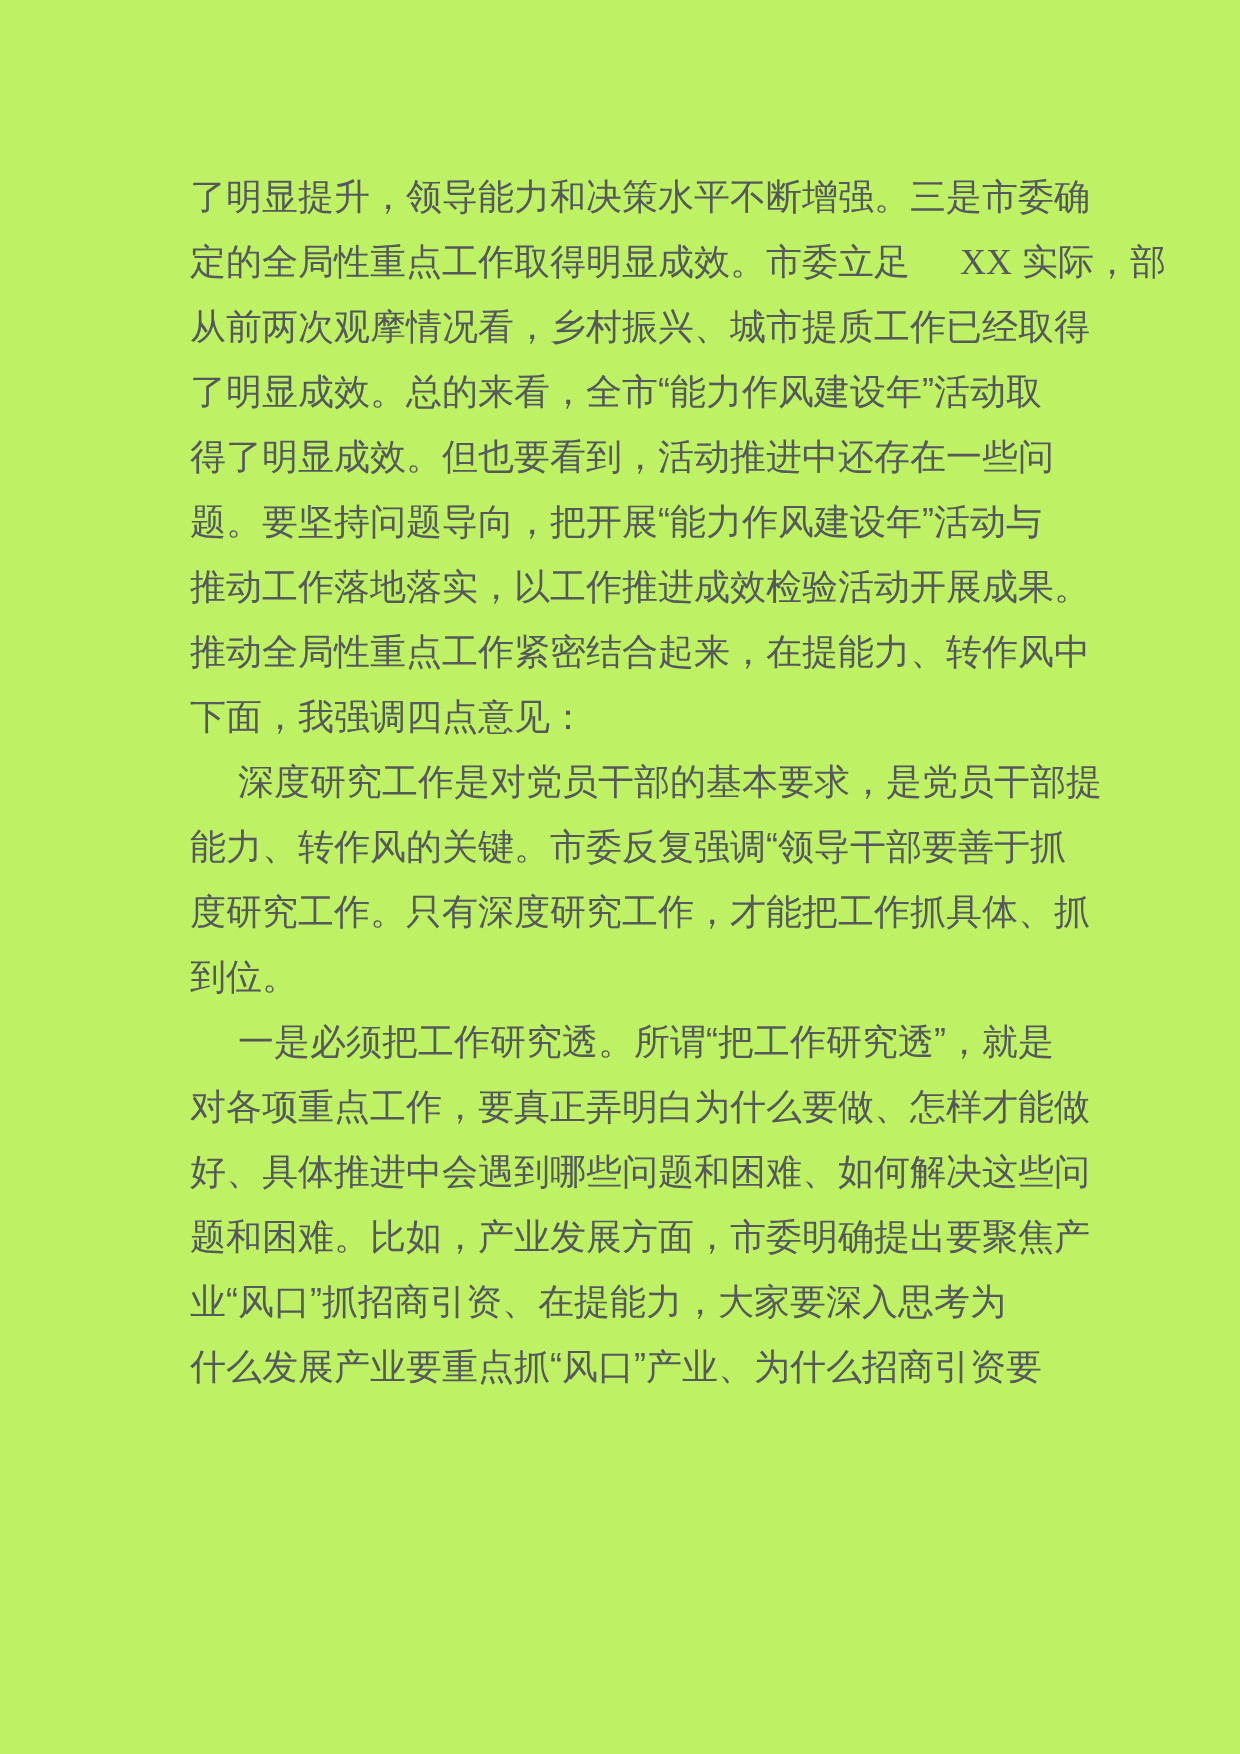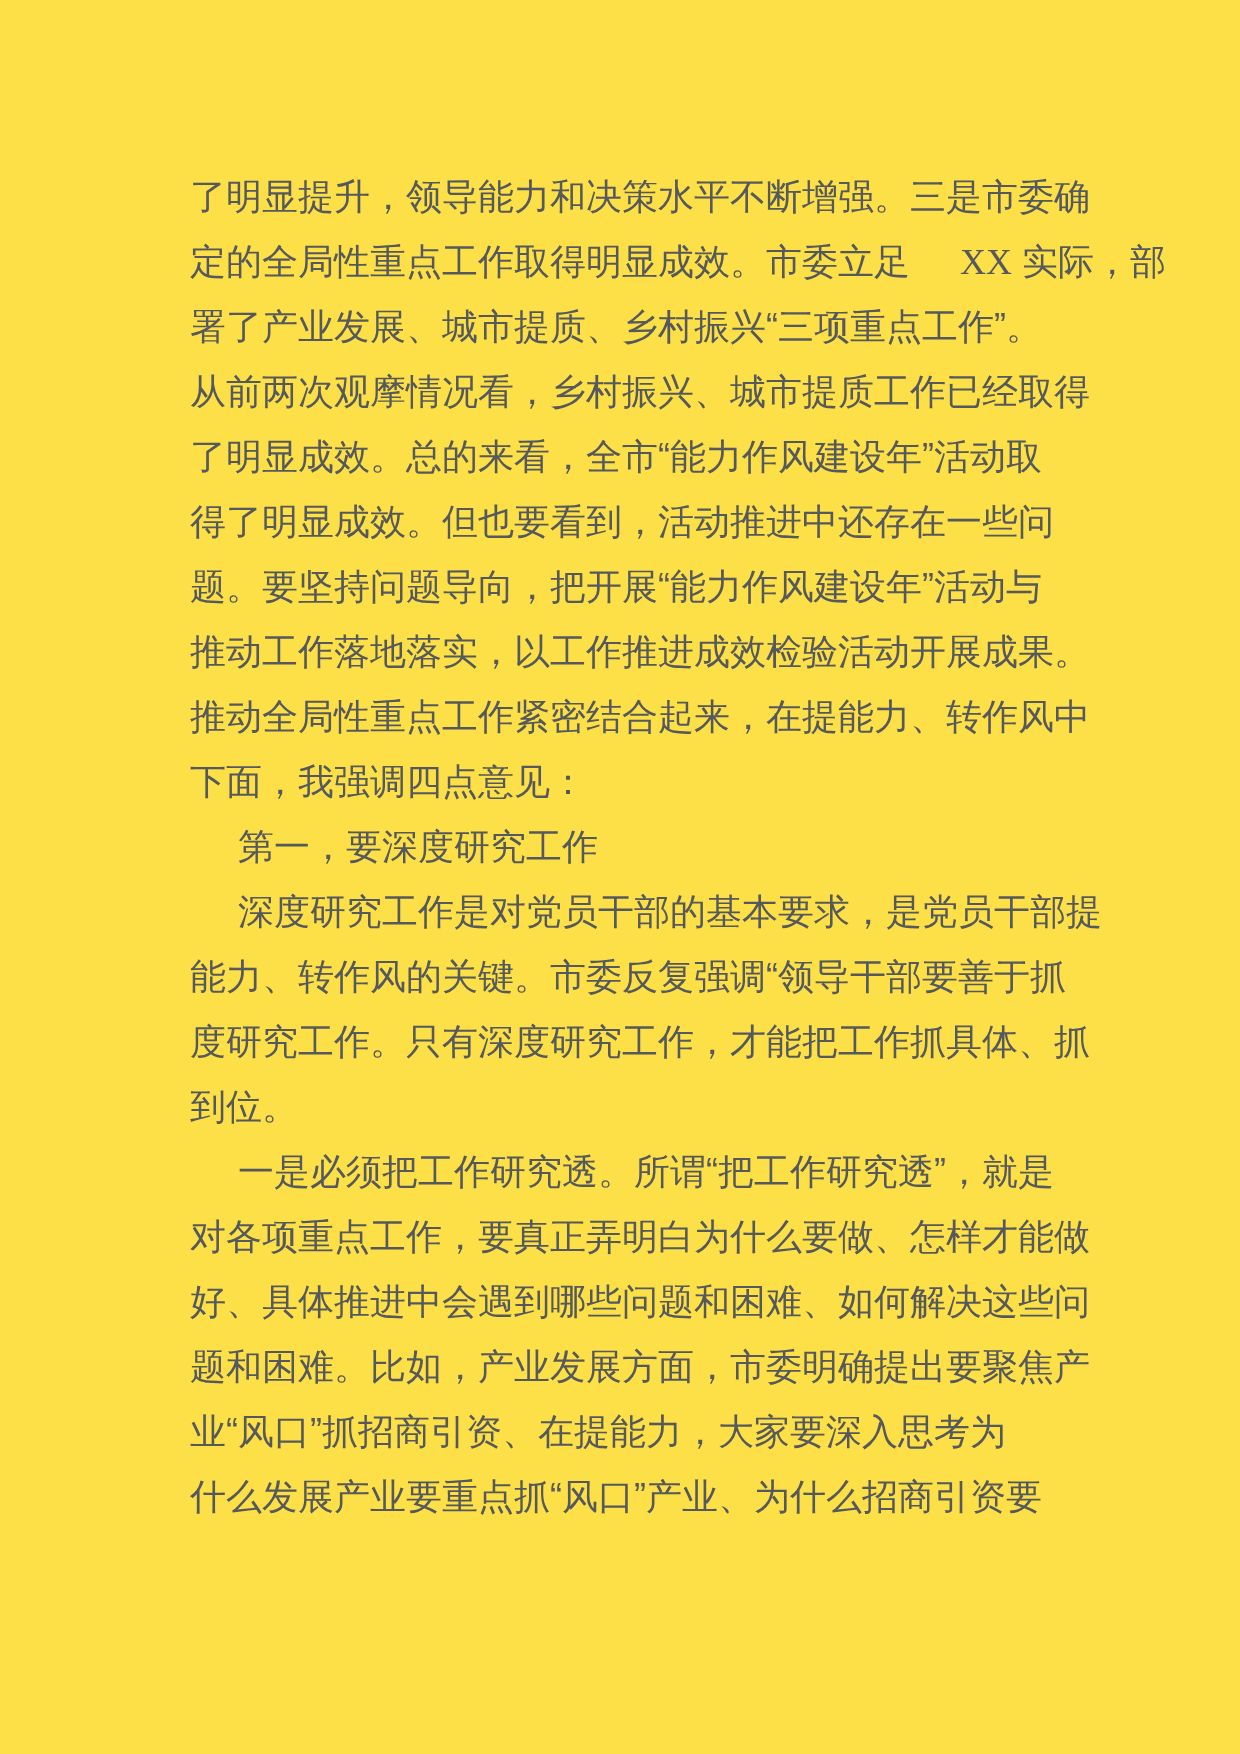--- a/index.html
+++ b/index.html
@@ -9,21 +9,21 @@
   }
   body {
     width: 1240px;
     height: 1754px;
     font-family: "Liberation Sans", sans-serif;
   }
   .page {
     position: relative;
     width: 1240px;
     height: 1754px;
-    background: #fde047;
+    background: #bef264;
     overflow: hidden;
   }
   .doc {
     position: absolute;
     left: 190px;
     top: 164px;
     width: 866px;
     font-size: 36px;
     line-height: 65px;
     color: #56595c;
@@ -46,31 +46,27 @@
   }
 </style>
 </head>
 <body>
 
 <div class="page">
   <div class="doc">
       <div class="paragraph">
         <div class="line">了明显提升，领导能力和决策水平不断增强。三是市委确</div>
         <div class="line">定的全局性重点工作取得明显成效。市委立足 <span class="latin">XX</span> 实际，部</div>
-        <div class="line">署了产业发展、城市提质、乡村振兴“三项重点工作”。</div>
         <div class="line">从前两次观摩情况看，乡村振兴、城市提质工作已经取得</div>
         <div class="line">了明显成效。总的来看，全市“能力作风建设年”活动取</div>
         <div class="line">得了明显成效。但也要看到，活动推进中还存在一些问</div>
         <div class="line">题。要坚持问题导向，把开展“能力作风建设年”活动与</div>
         <div class="line">推动工作落地落实，以工作推进成效检验活动开展成果。</div>
         <div class="line">推动全局性重点工作紧密结合起来，在提能力、转作风中</div>
         <div class="line">下面，我强调四点意见：</div>
-      </div>
-      <div class="paragraph">
-        <div class="line indent">第一，要深度研究工作</div>
       </div>
       <div class="paragraph">
         <div class="line indent">深度研究工作是对党员干部的基本要求，是党员干部提</div>
         <div class="line">能力、转作风的关键。市委反复强调“领导干部要善于抓</div>
         <div class="line">度研究工作。只有深度研究工作，才能把工作抓具体、抓</div>
         <div class="line">到位。</div>
       </div>
       <div class="paragraph">
         <div class="line indent">一是必须把工作研究透。所谓“把工作研究透”，就是</div>
         <div class="line">对各项重点工作，要真正弄明白为什么要做、怎样才能做</div>

